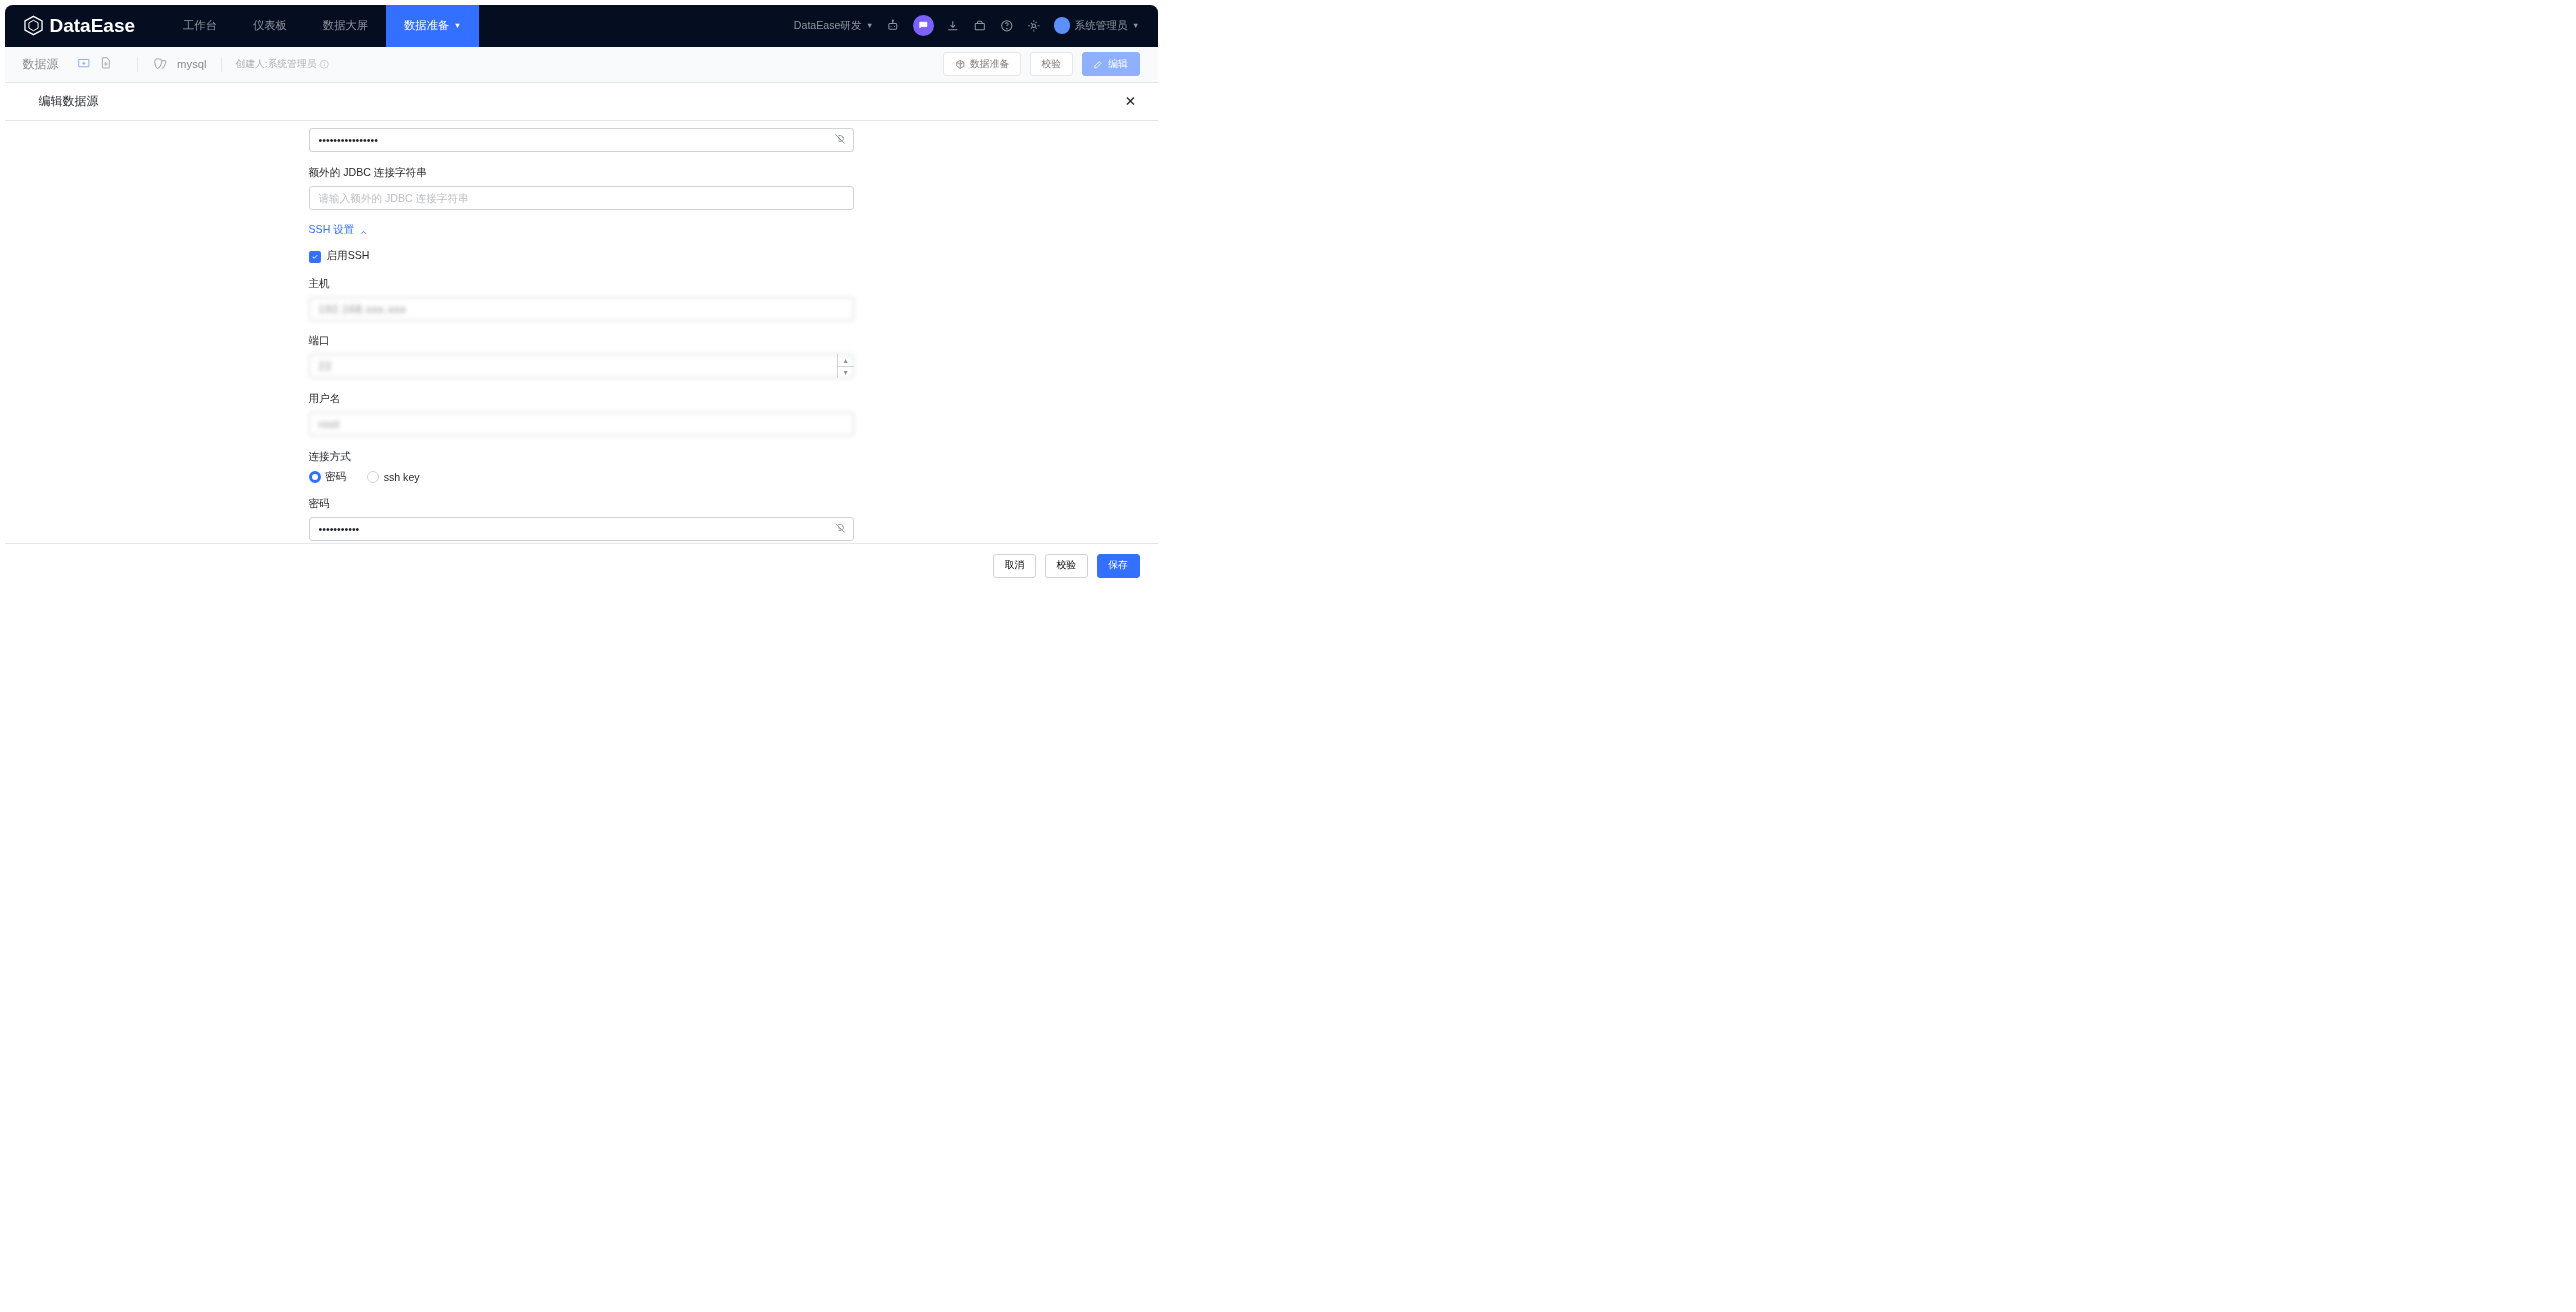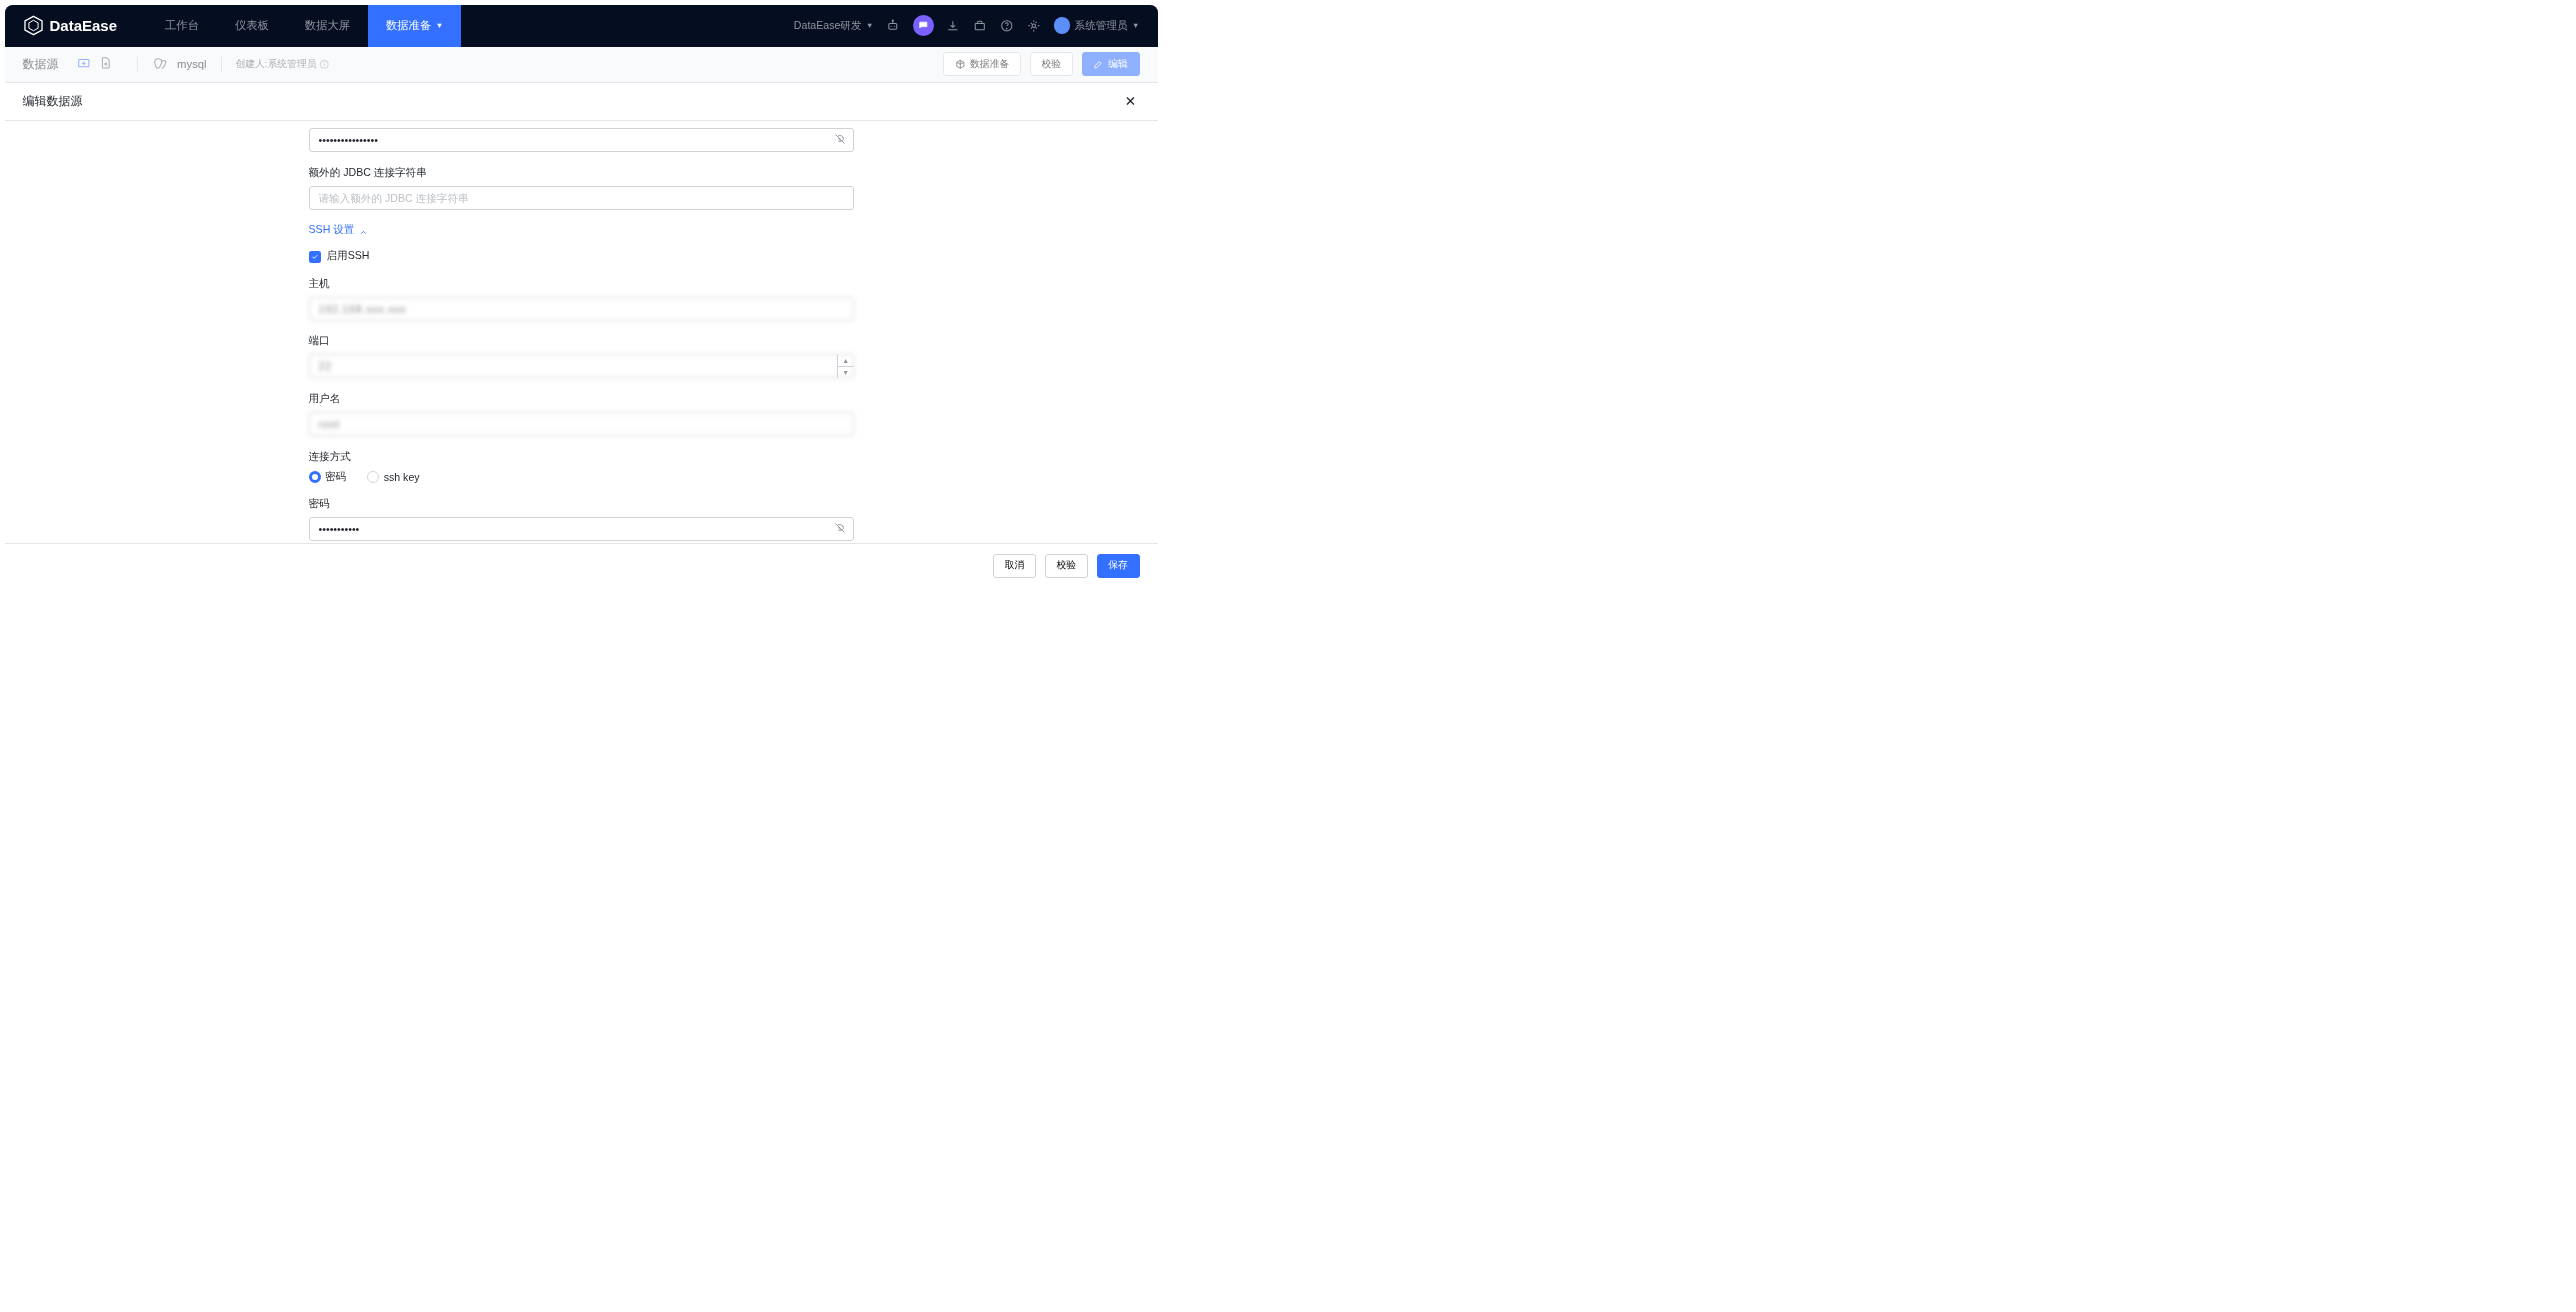--- a/index.html
+++ b/index.html
@@ -21,21 +21,21 @@
       background: #050e21;
       display: flex;
       align-items: center;
       padding: 0 18px;
       color: #fff;
     }
     .logo {
       display: flex;
       align-items: center;
       gap: 6px;
-      font-size: 15px;
+      font-size: 19px;
       font-weight: 700;
       margin-right: 30px;
     }
     .logo-icon { width: 21px; height: 21px; }
     .nav-items { display: flex; gap: 0; }
     .nav-item {
       padding: 0 18px;
       height: 42px;
       display: flex;
       align-items: center;
@@ -123,21 +123,21 @@
     .btn-primary { background: #3370ff; color: #fff; border-color: #3370ff; }
     
     
     .modal-header {
       height: 38px;
       display: flex;
       align-items: center;
       padding: 0 18px;
       border-bottom: 0.8px solid #e5e6eb;
     }
-    .modal-title { font-size: 12px; font-weight: 500; }
+    .modal-title { font-size: 12px; font-weight: 500; margin-left: 16px; }
     .modal-close {
       margin-left: auto;
       width: 18px; height: 18px;
       display: flex; align-items: center; justify-content: center;
       cursor: pointer;
       font-size: 13.6px;
       color: #1f2329;
     }
     
     

